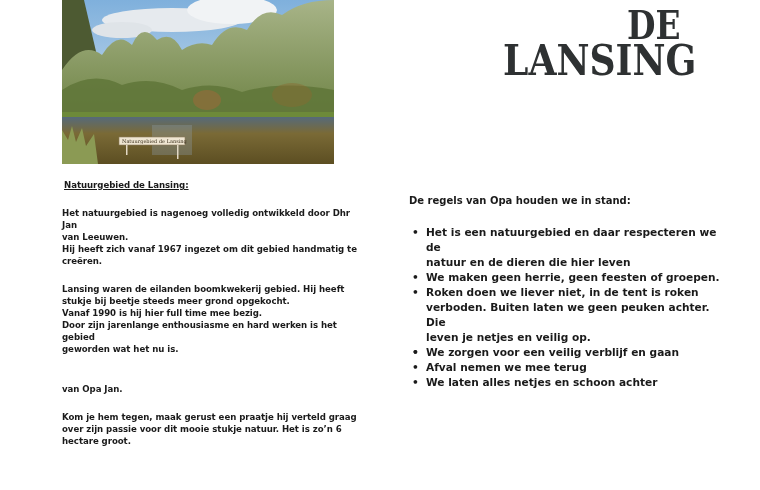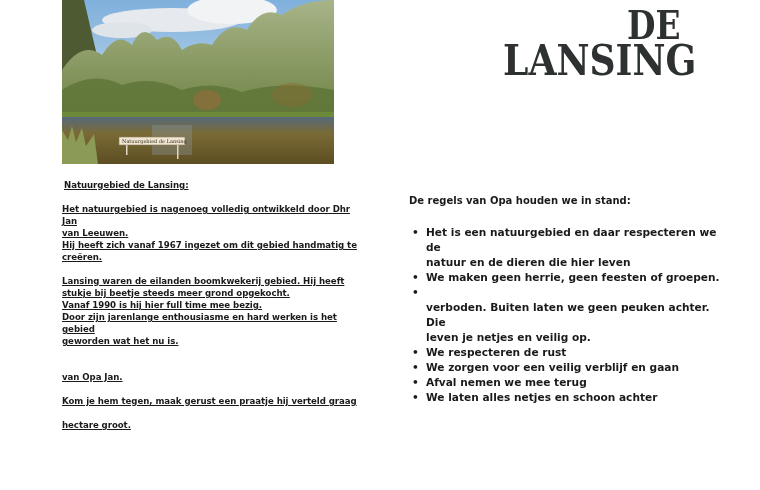--- a/index.html
+++ b/index.html
@@ -63,22 +63,21 @@
     font-size: 8.6px;
     font-weight: bold;
     line-height: 12px;
     letter-spacing: -0.05px;
   }
   .left-col .heading {
     margin: 0 0 12px 2px;
     text-decoration: underline;
   }
   .left-col p {
-    margin: 0 0 12px 0;
-    text-decoration: underline;
+    margin: 16px 0 12px 0;
   }
 
   
   .right-col {
     position: absolute;
     left: 409px;
     top: 194px;
     width: 320px;
     font-weight: bold;
   }
@@ -175,46 +174,45 @@
   </p>
 
 
   <p>
     <br>
     <span>van Opa Jan.</span>
   </p>
 
   <p>
     <span>Kom je hem tegen, maak gerust een praatje hij verteld graag</span><br>
-    <br>
+    <span>over zijn passie voor dit mooie stukje natuur. Het is zo’n 6</span><br>
     <span>hectare groot.</span>
   </p>
 </div>
 
 <div class="right-col">
   <div class="rules-heading">De regels van Opa houden we in stand:</div>
   <ul class="rules-list">
     <li>
       <span class="bullet">•</span>
       <span>Het is een natuurgebied en daar respecteren we de</span><br>
       <span>natuur en de  dieren die hier leven</span>
     </li>
     <li>
       <span class="bullet">•</span>
       <span>We maken geen herrie, geen feesten of groepen.</span>
     </li>
     <li>
       <span class="bullet">•</span>
-      <br>
+      <span>Roken doen we liever niet, in de tent is roken</span><br>
       <span>verboden. Buiten laten we geen peuken achter. Die</span><br>
       <span>leven je netjes en veilig op.</span>
     </li>
     <li>
       <span class="bullet">•</span>
-      <span>We respecteren de rust</span>
     </li>
     <li>
       <span class="bullet">•</span>
       <span>We zorgen voor een veilig verblijf en gaan</span><br>
     </li>
     <li>
       <span class="bullet">•</span>
       <span>Afval nemen we mee terug</span>
     </li>
     <li>

